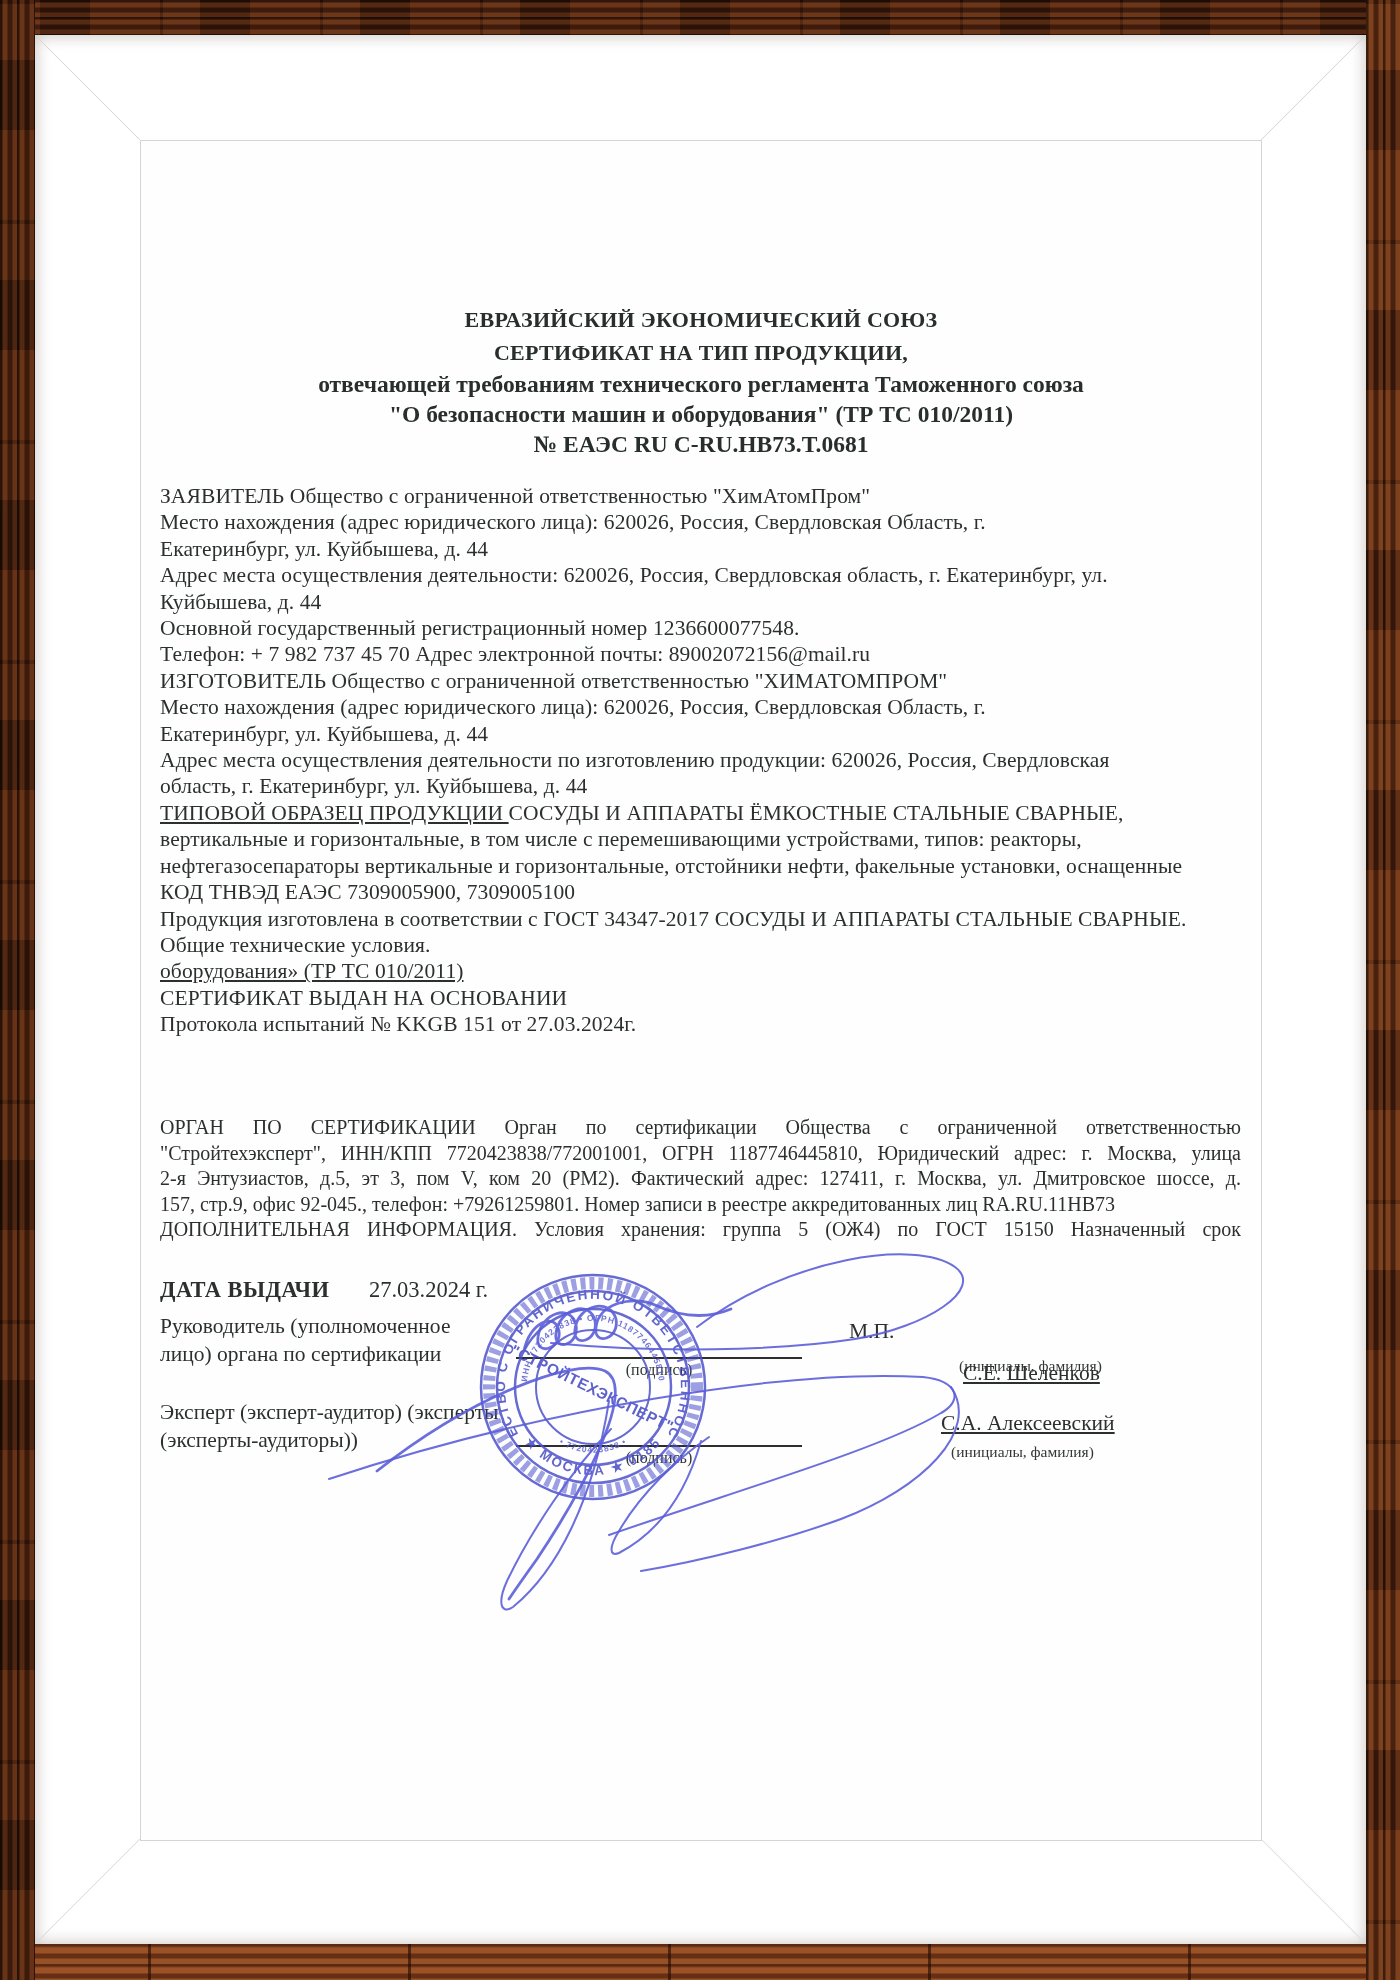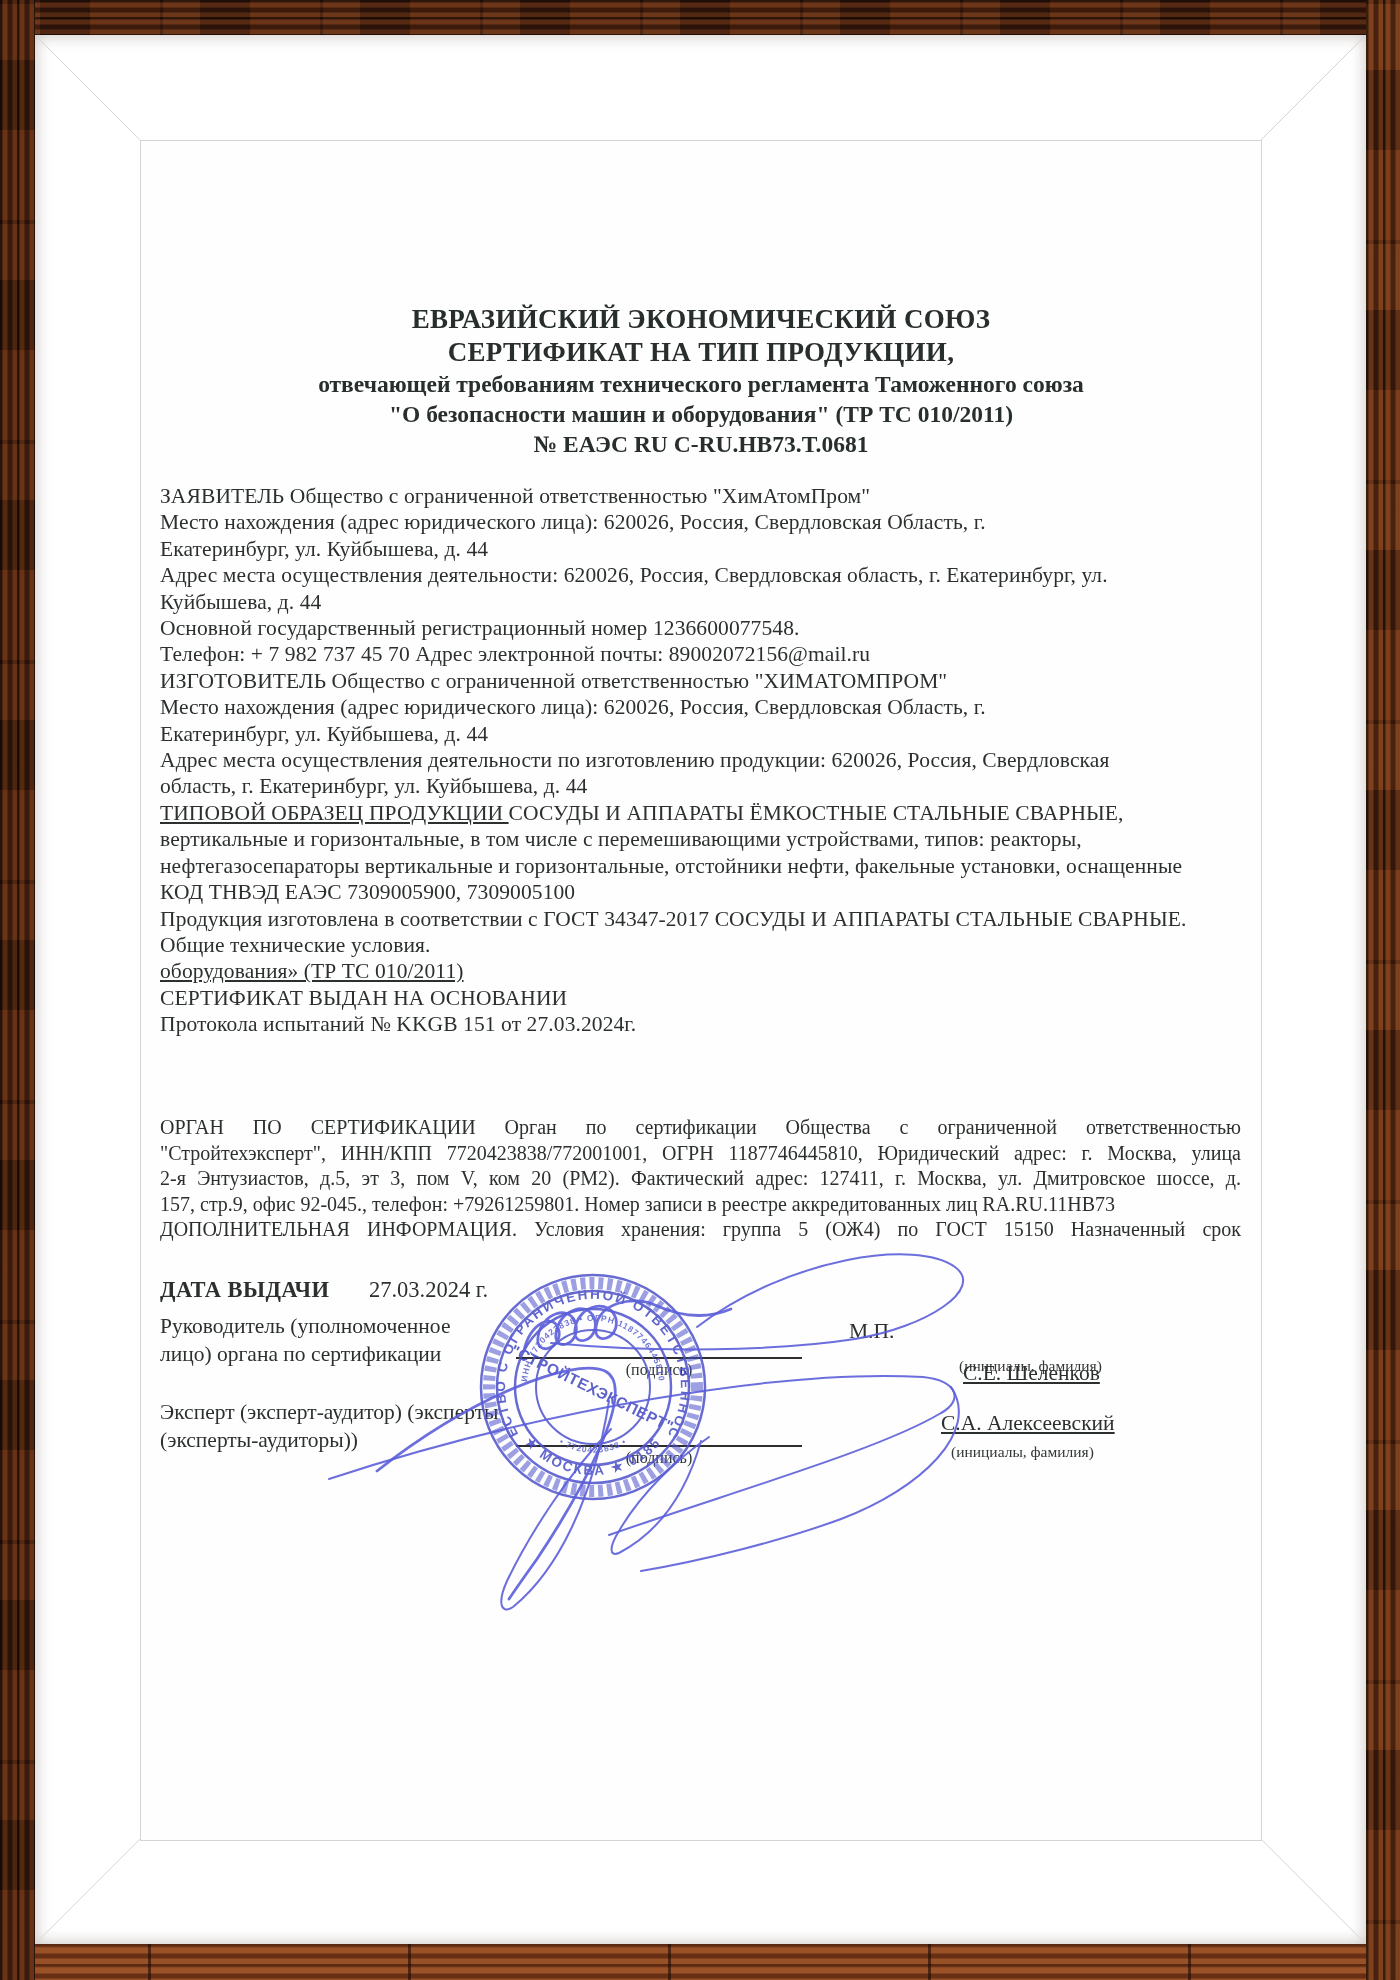--- a/index.html
+++ b/index.html
@@ -40,21 +40,21 @@
   .bevel-tr{right:0;top:0;background:linear-gradient(135deg, transparent calc(50% - .8px), #d7d7d7 calc(50% - .1px), transparent calc(50% + .8px));}
   .bevel-bl{left:0;bottom:0;background:linear-gradient(135deg, transparent calc(50% - .8px), #dadada calc(50% - .1px), transparent calc(50% + .8px));}
   .bevel-br{right:0;bottom:0;background:linear-gradient(45deg, transparent calc(50% - .8px), #dadada calc(50% - .1px), transparent calc(50% + .8px));}
 
   
   .paper{position:absolute;left:105px;top:105px;width:1120px;height:1699px;
     background:#fefefe;border:1px solid #d5d5d5;overflow:hidden;z-index:4;color:#2b302e;}
 
   .abs{position:absolute;}
   .title{left:0;right:0;top:162px;text-align:center;color:#272e2c;}
-  .t-big{font-weight:bold;font-size:27px;line-height:33px;letter-spacing:.3px;}
+  .t-big{font-weight:bold;font-size:22px;line-height:33px;letter-spacing:.3px;}
   .t-small{font-weight:bold;font-size:23.5px;line-height:30px;}
 
   .body-block{left:19px;right:20px;top:342px;font-size:21.5px;line-height:26.4px;letter-spacing:.1px;}
   .body-block .ln{white-space:nowrap;}
   .info-block{left:19px;right:20px;top:974px;font-size:20px;line-height:25.6px;}
   .ln .b{font-weight:normal;}
   .ln .u{text-decoration:underline;}
   .ln.just{text-align:justify;text-align-last:justify;}
 
   .date-row{left:19px;top:1136px;font-size:22.5px;}

